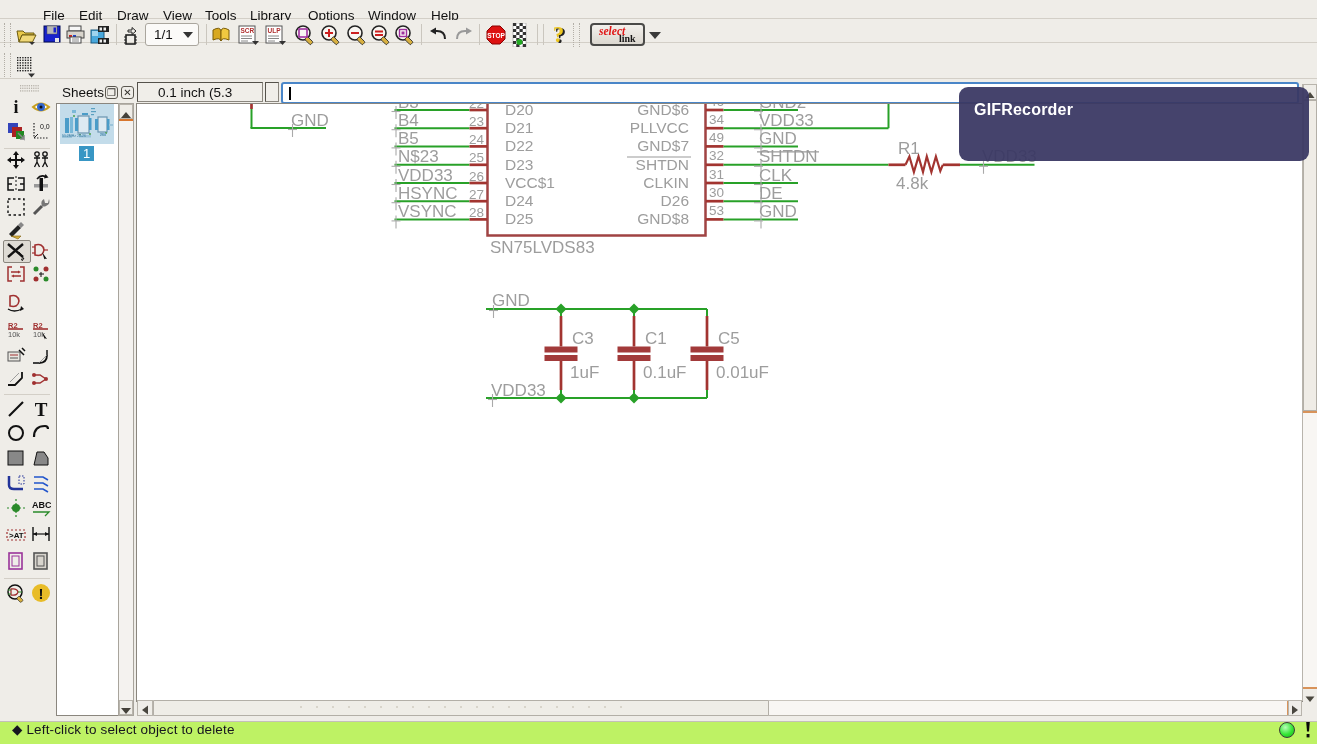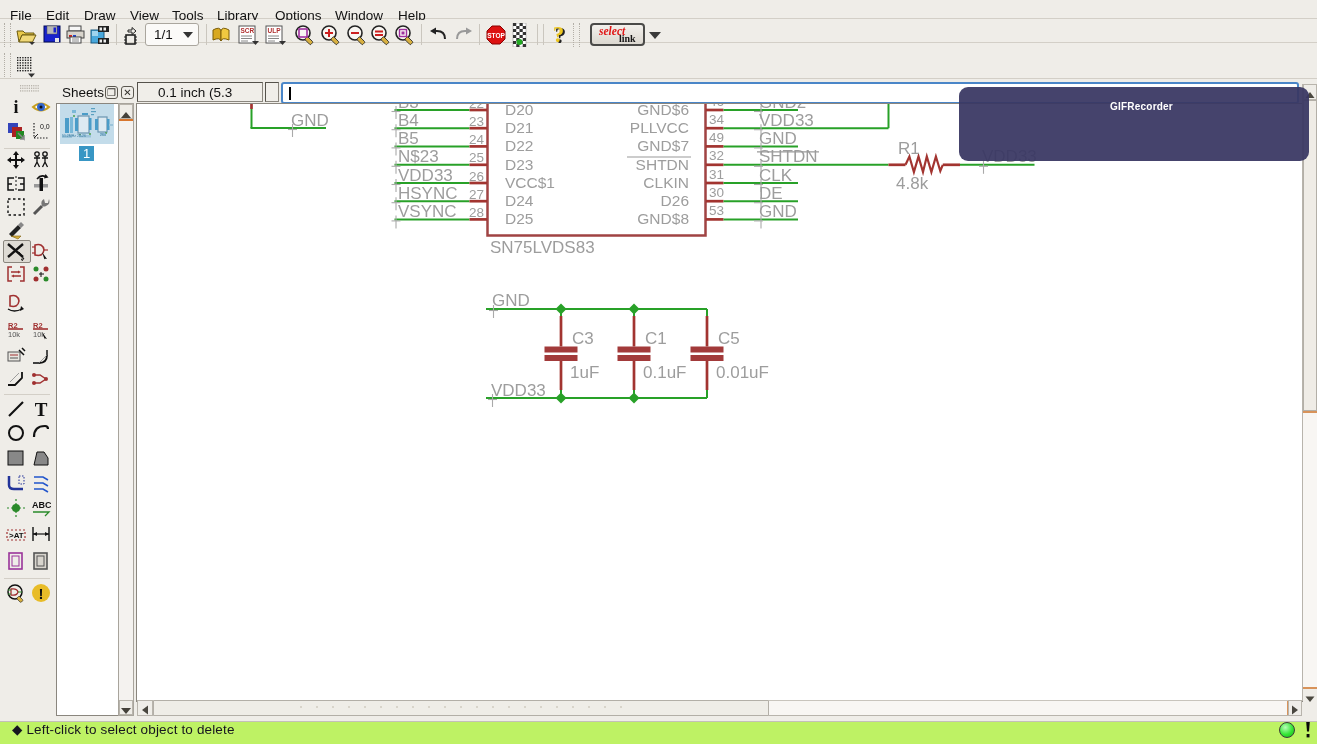--- a/index.html
+++ b/index.html
@@ -1,21 +1,21 @@
 <!DOCTYPE html>
 <html><head>
 <meta charset="utf-8">
 <style>
   * { margin:0; padding:0; box-sizing:border-box; }
   html,body { width:1317px; height:744px; overflow:hidden; }
   body { font-family:"Liberation Sans", sans-serif; background:#efede8; position:relative; }
   .abs { position:absolute; }
   
   #menubar { left:0; top:0; width:1317px; height:19px; background:#efede8; border-bottom:1px solid #d3cfc7; }
-  #menubar span { position:absolute; top:8px; font-size:13.5px; color:#111; }
+  #menubar span { position:absolute; top:8px; font-size:13.5px; color:#111;margin-left:33px; }
   #menubar u { text-decoration:underline; }
   
   #tb1 { left:0; top:20px; width:1317px; height:23px; background:#efede8; border-bottom:1px solid #d3cfc7; }
   #tb2 { left:0; top:50px; width:1317px; height:29px; background:#efede8; border-bottom:1px solid #d3cfc7; }
   .grip { width:7px; border-left:1px dotted #b2aea6; border-right:1px dotted #b2aea6; }
   .vsep { width:1px; background:#cac6be; }
   .ticon { position:absolute; }
   
   #tabrow { left:0; top:80px; width:1317px; height:23px; background:#efede8; }
   #sheetslbl { left:62px; top:5px; font-size:13.5px; color:#111; position:absolute; }
@@ -35,21 +35,21 @@
   #thumb { left:60px; top:107px; width:54px; height:37px; background:#b9d9ee; position:absolute; }
   #badge1 { left:79px; top:146px; width:15px; height:15px; background:#3896c4; color:#fff; font-size:13px; text-align:center; line-height:15px; position:absolute; }
   
   #canvas { left:137px; top:104px; width:1165px; height:597px; background:#fff; }
   #canvasborder { left:136px; top:103px; width:1167px; height:599px; border:1px solid #8a867e; }
   .sbbtn { position:absolute; background:#efede8; border:1px solid #b8b4ac; color:#44413a; text-align:center; }
   
   #statusbar { left:0; top:721px; width:1317px; height:23px; background:#bef264; border-top:1px solid #c4c0b8; font-size:13.5px; letter-spacing:0.15px; color:#15141f; padding:1px 0 0 12px; line-height:13px; }
   
   #popup { left:959px; top:87px; width:350px; height:74px; background:rgba(57,55,99,0.94); border-radius:9px; color:#fff; padding:14px 0 0 15px; }
-  #popup .t { font-size:10px; font-weight:bold; letter-spacing:0.2px;text-align:center; }
+  #popup .t { font-size:16px; font-weight:bold; letter-spacing:0.2px; }
   #popup .b { font-size:13.5px; color:#e9e8f2; margin-top:3px; line-height:15.7px; white-space:nowrap; }
 </style>
 </head>
 <body>
   <div id="menubar" class="abs">
     <span style="left:10px"><u>F</u>ile</span>
     <span style="left:46px"><u>E</u>dit</span>
     <span style="left:84px"><u>D</u>raw</span>
     <span style="left:130px"><u>V</u>iew</span>
     <span style="left:172px"><u>T</u>ools</span>

